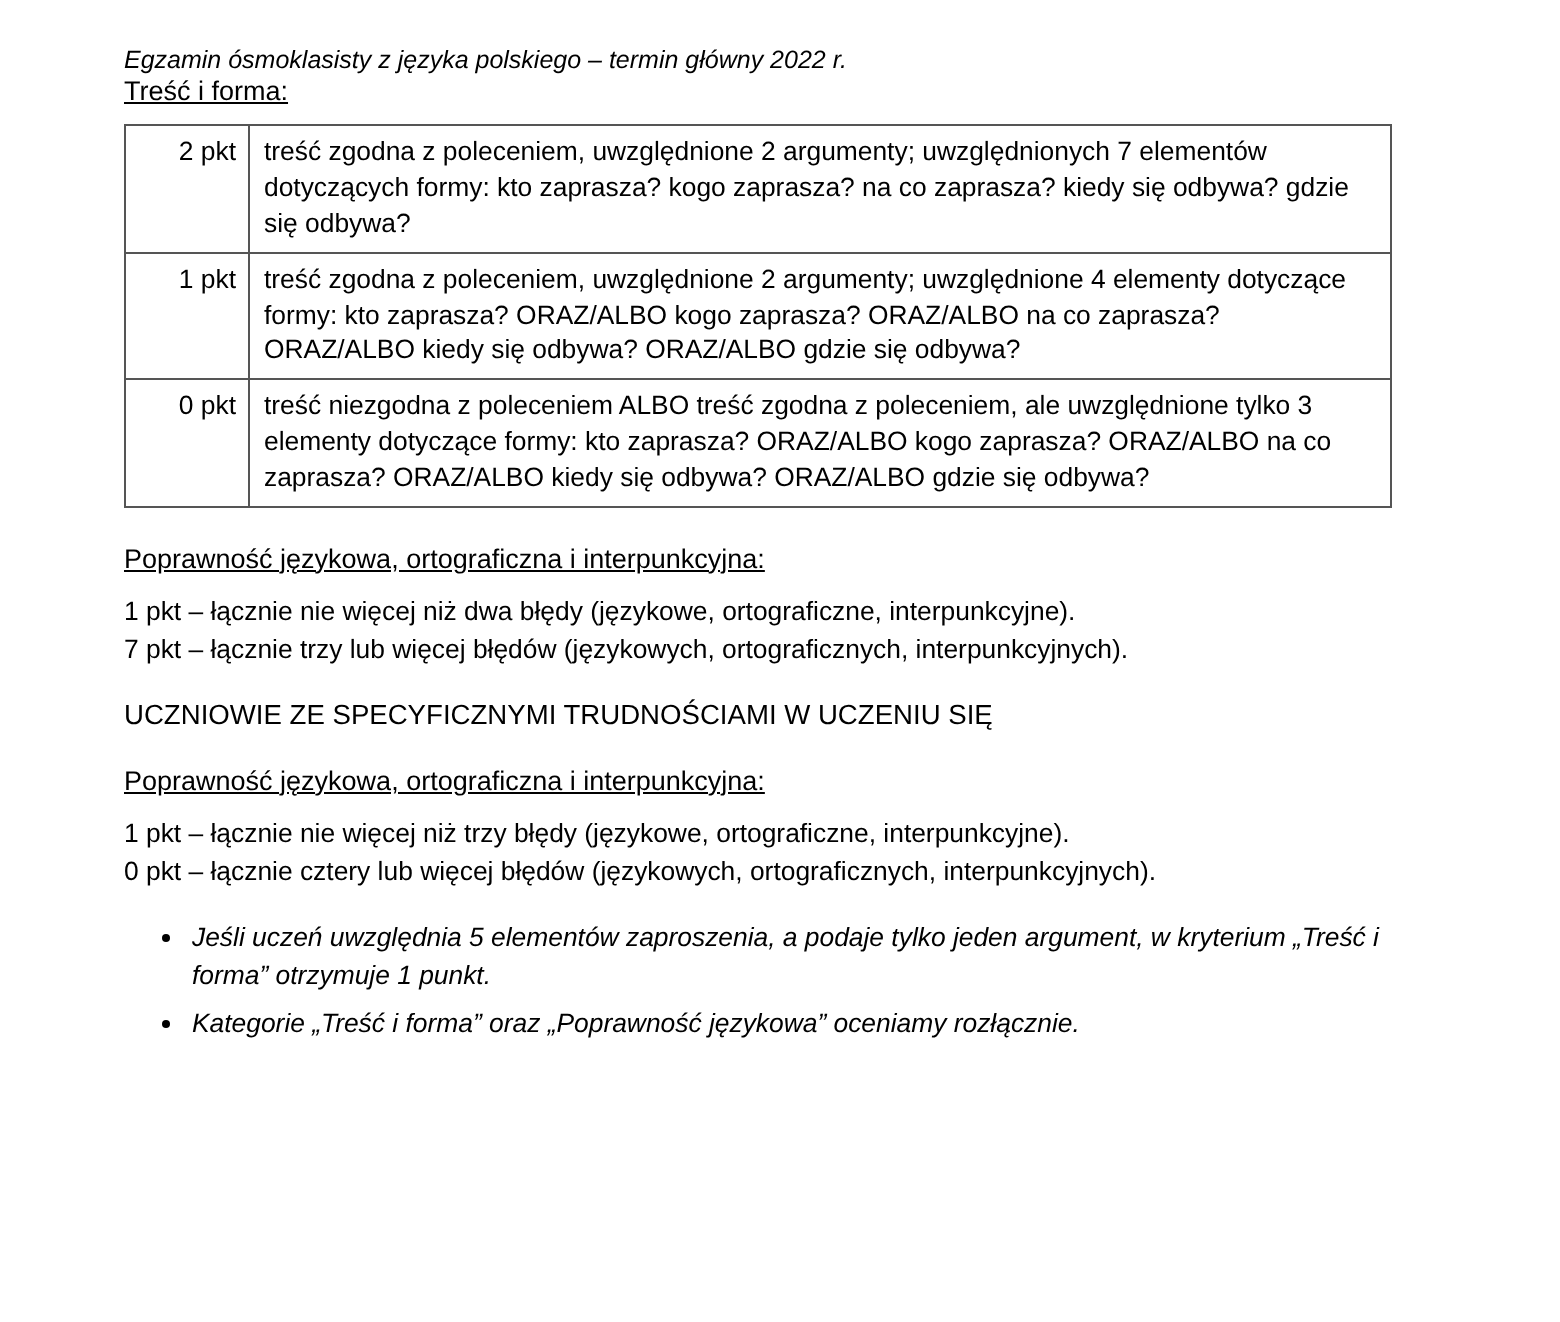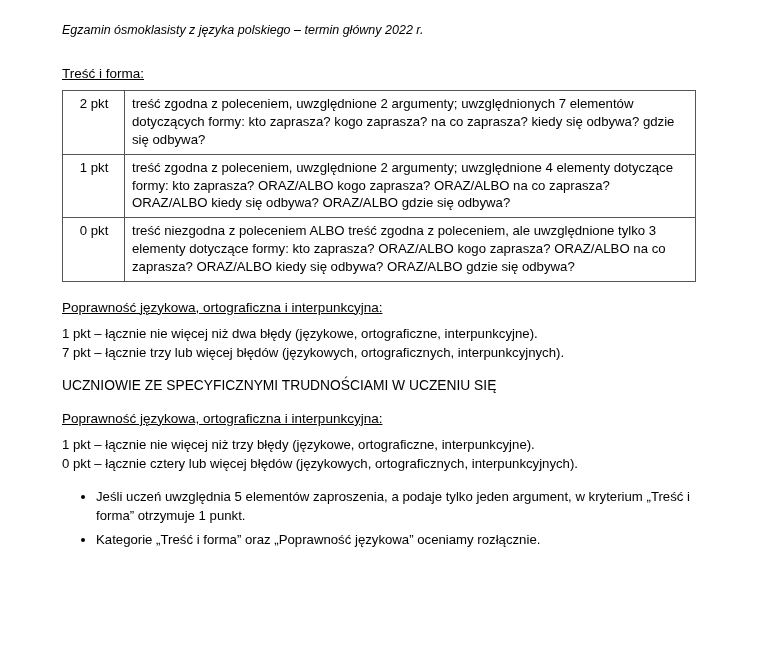--- a/index.html
+++ b/index.html
@@ -18,21 +18,20 @@
     position: relative;
     width: 780px;
     height: 661px;
     box-sizing: border-box;
     padding: 22px 62px 0 62px;
   }
   .header-line {
     font-style: italic;
     font-size: 12.5px;
     line-height: 1.3;
-    margin-bottom: 28px;
   }
   .section-title {
     font-weight: bold;
     font-size: 14px;
     margin-bottom: 22px;
   }
   .underlined {
     text-decoration: underline;
     font-size: 13.5px;
   }
@@ -48,21 +47,21 @@
   }
   table.criteria td {
     border: 1px solid #555555;
     padding: 4px 6px 5px 7px;
     vertical-align: top;
     font-size: 13.2px;
     line-height: 1.35;
   }
   td.points {
     width: 48px;
-    text-align: center;
+    text-align: right;
     white-space: nowrap;
     padding-left: 2px;
     padding-right: 2px;
   }
   .block {
     margin-bottom: 14px;
   }
   .rule-line {
     font-size: 13.2px;
     line-height: 1.45;
@@ -75,20 +74,21 @@
     font-style: italic;
     font-size: 13.2px;
     margin: 22px 0 6px 0;
   }
   ul.notes {
     margin: 0;
     padding-left: 34px;
     list-style-type: disc;
   }
   ul.notes li {
+    font-style: italic;
     font-size: 13.2px;
     line-height: 1.45;
     margin-bottom: 5px;
   }
 </style>
 </head>
 <body>
 
 <div class="page">
 

